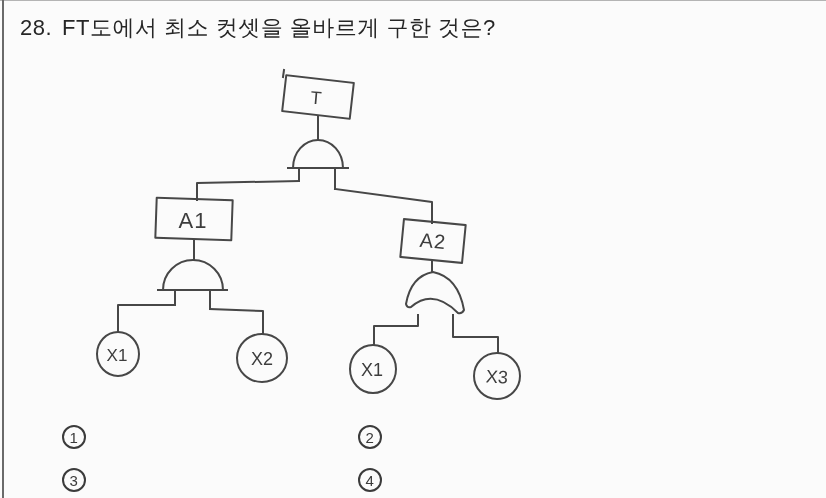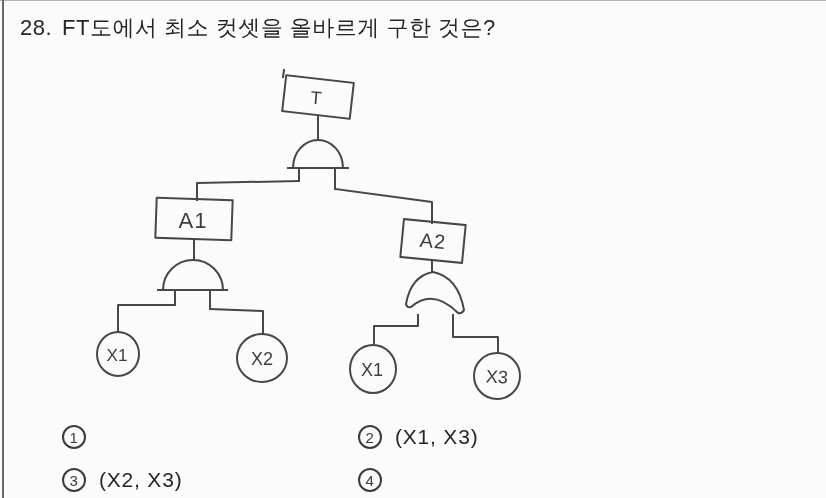--- a/index.html
+++ b/index.html
@@ -119,23 +119,21 @@
       <text x="497" y="383" font-size="18" transform="rotate(4 497 376)">X3</text>
     </g>
   </svg>
 
   <div class="options">
     <div class="option">
       <span class="opt-circle">1</span>
     </div>
     <div class="option">
       <span class="opt-circle">2</span>
-      <span>(X1, X3)</span>
     </div>
     <div class="option">
       <span class="opt-circle">3</span>
-      <span>(X2, X3)</span>
     </div>
     <div class="option">
       <span class="opt-circle">4</span>
     </div>
   </div>
 </div>
 
 </body></html>

